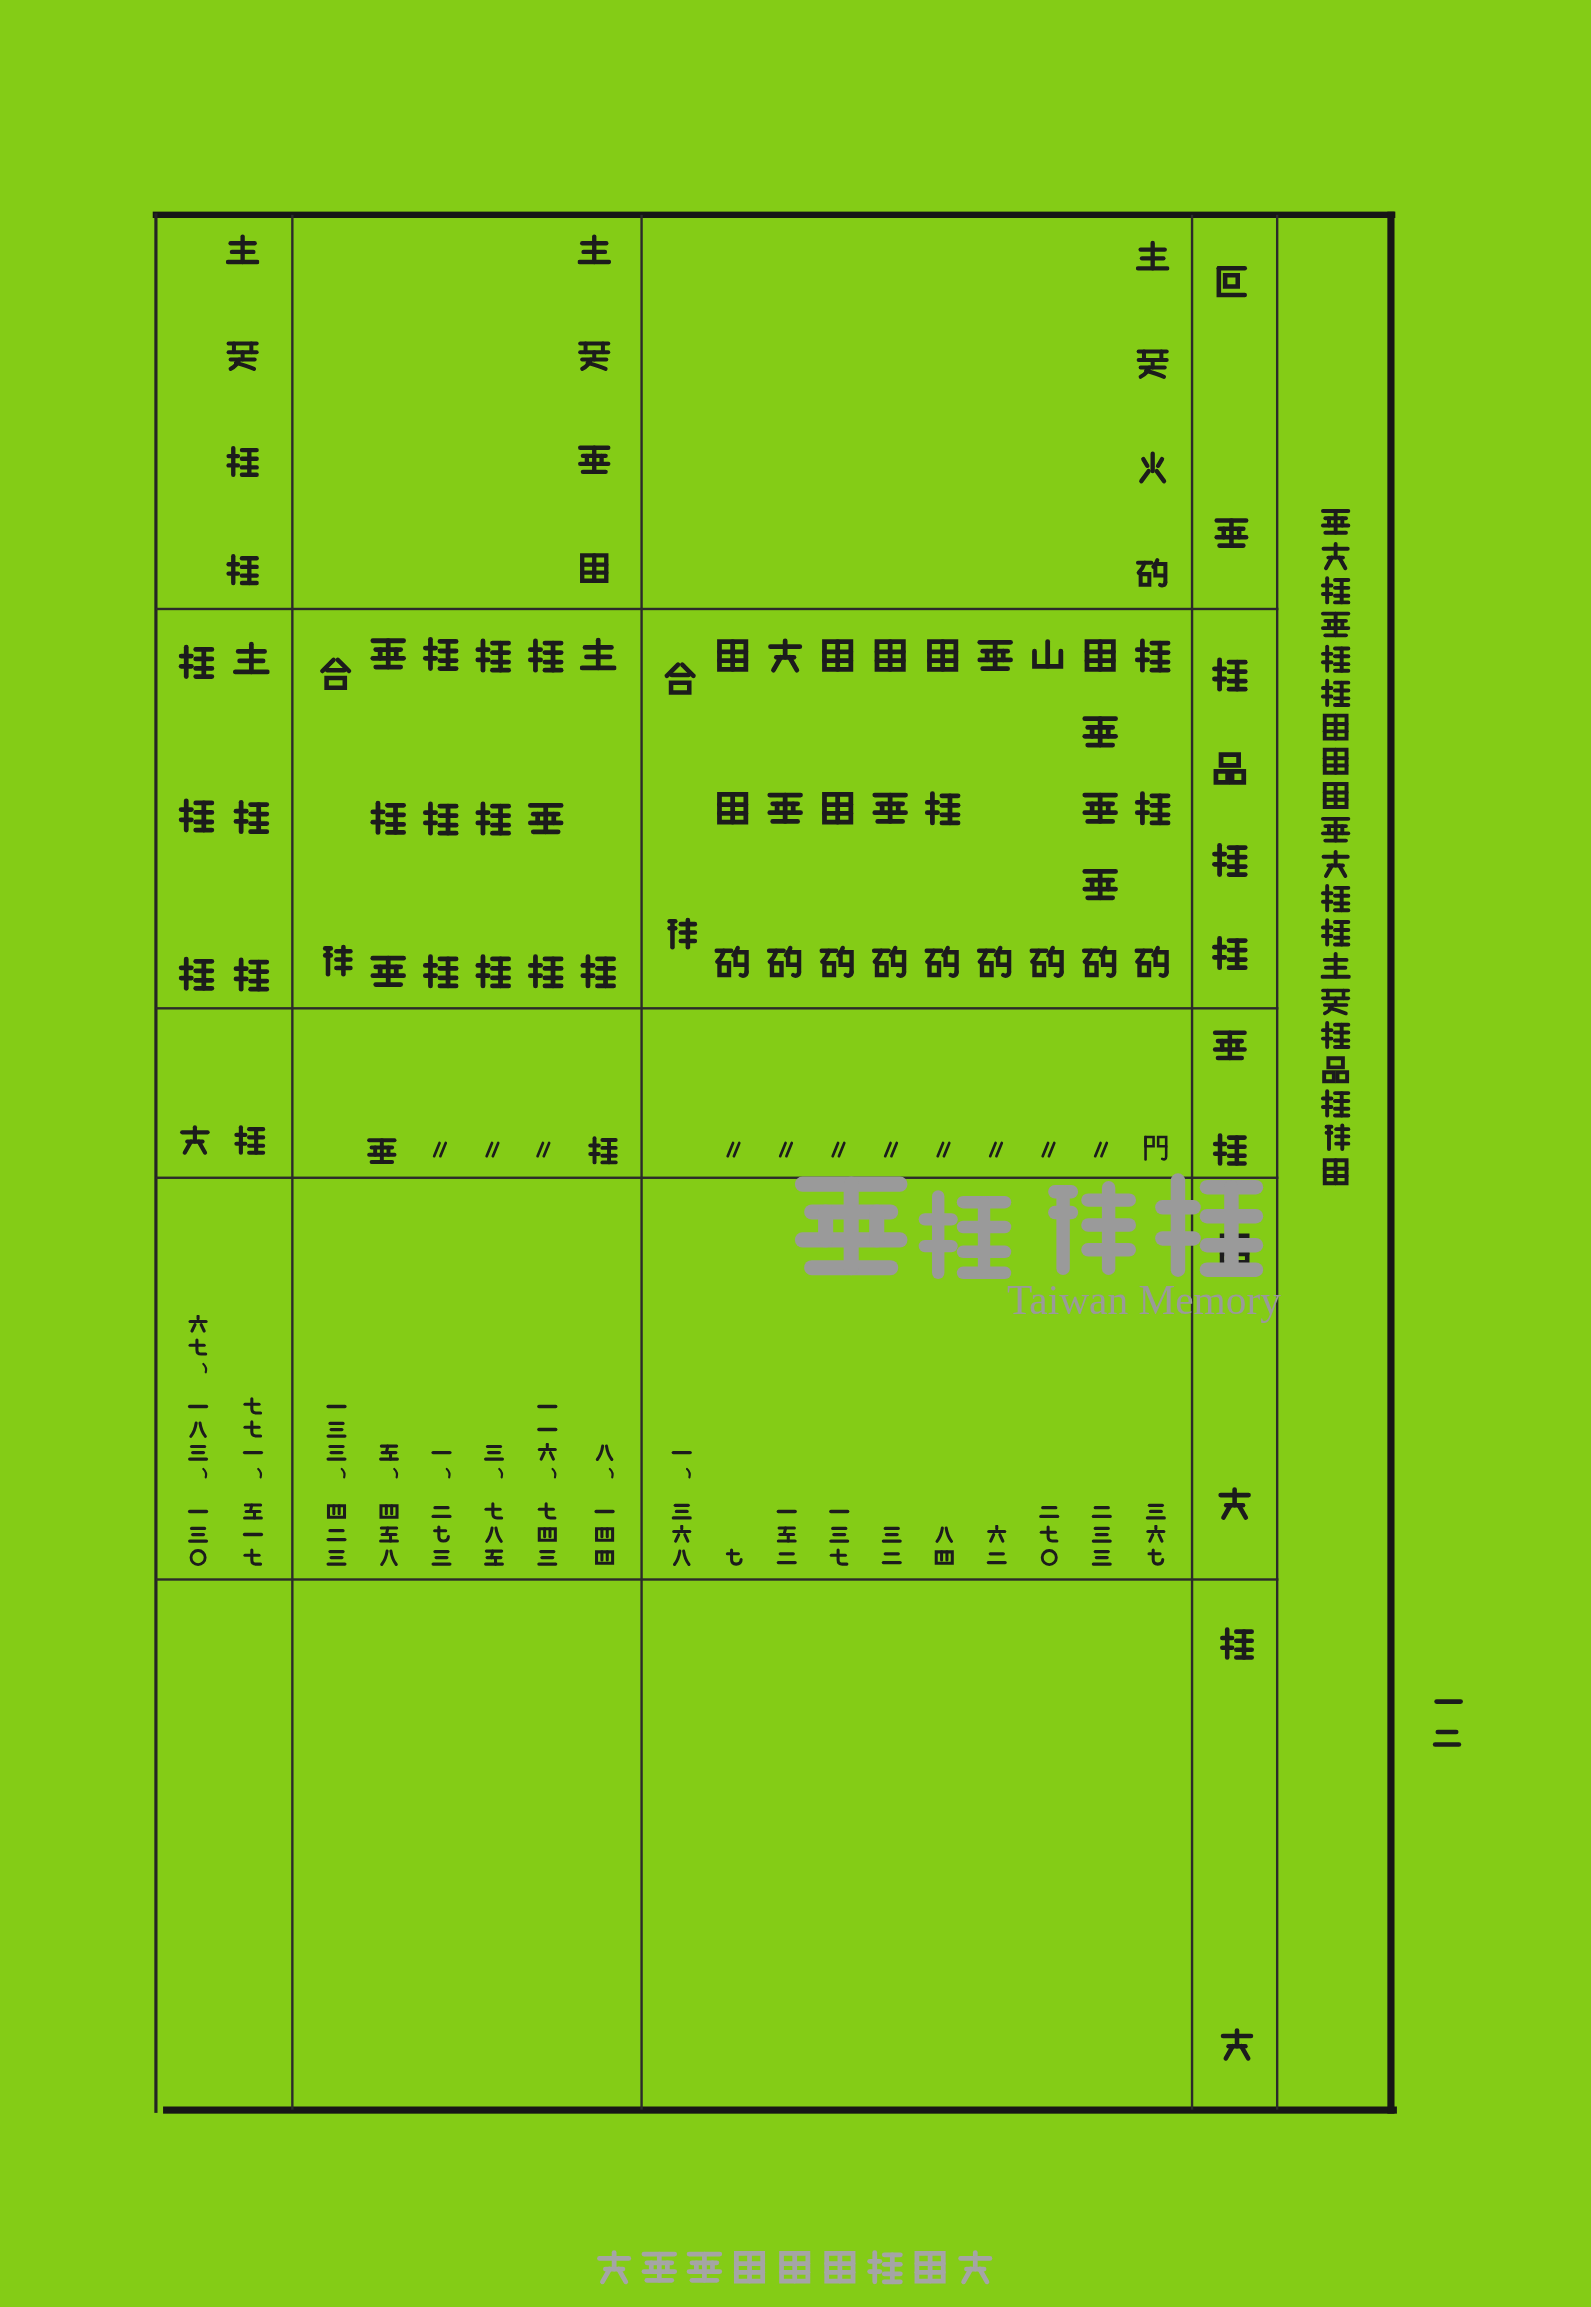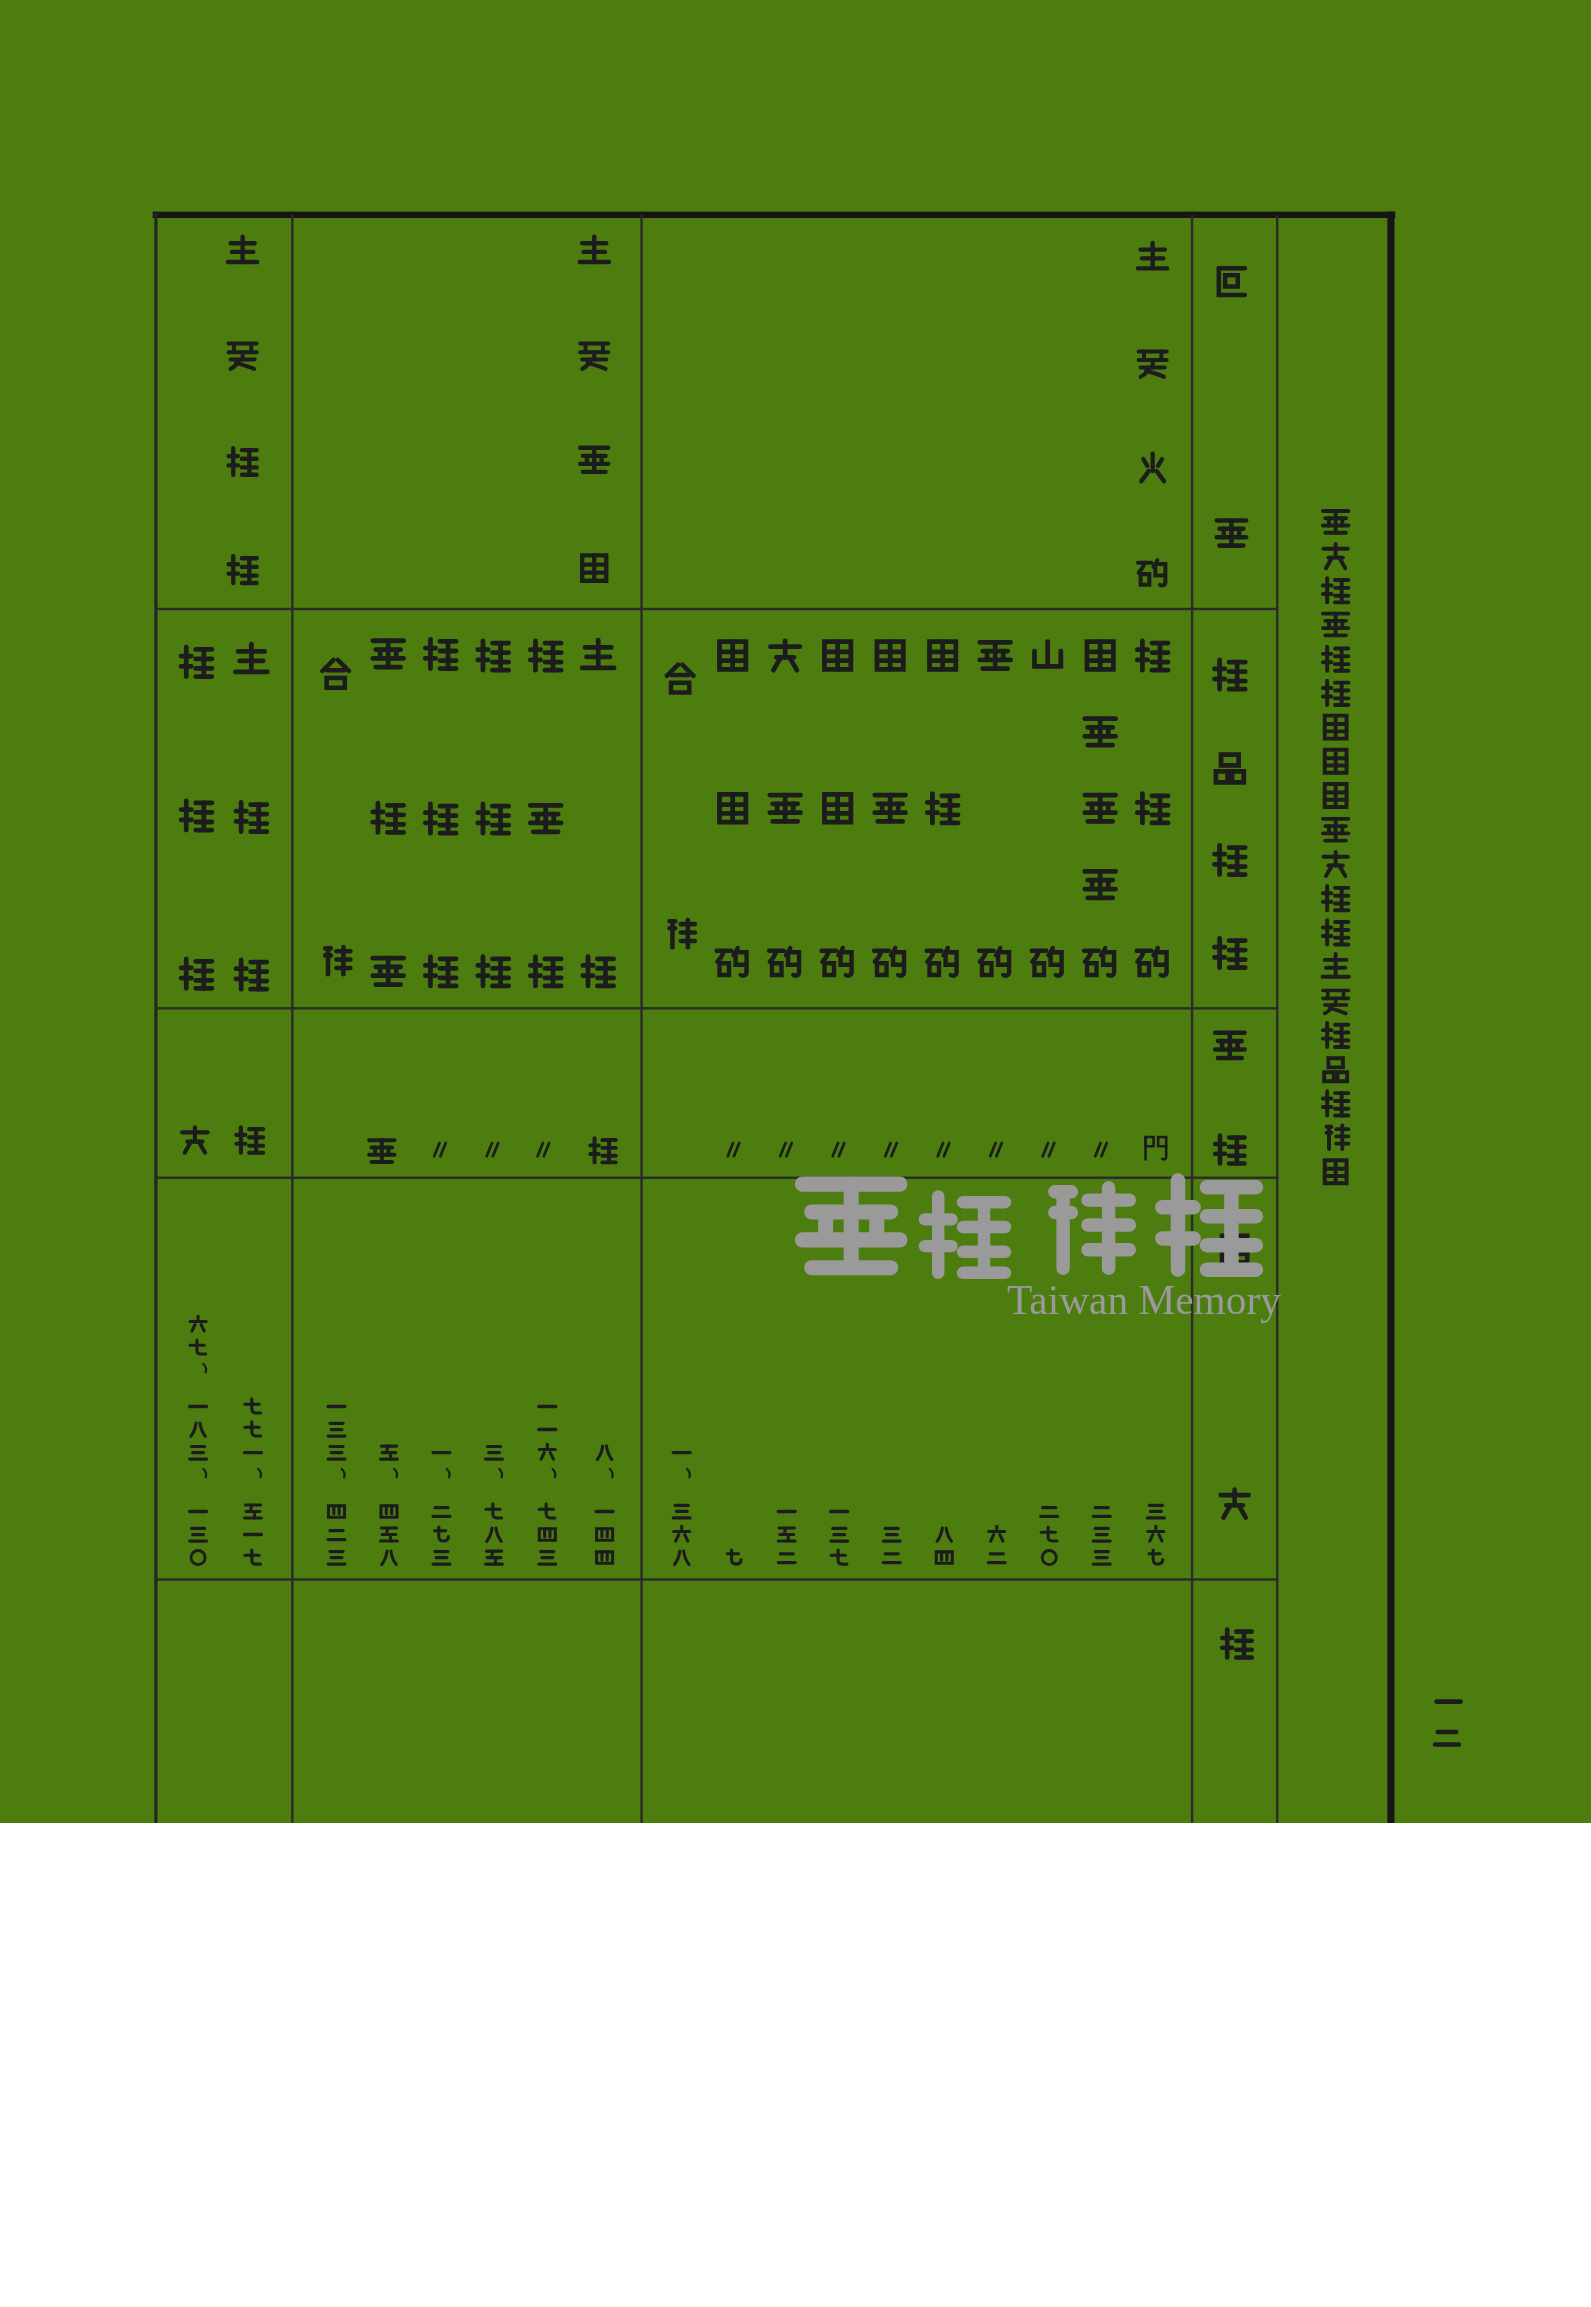--- a/index.html
+++ b/index.html
@@ -1,14 +1,14 @@
 <!DOCTYPE html>
 <html style="font-size:12.7px"><head><meta charset="utf-8"><title>doc</title><style>
 html,body{margin:0;padding:0;background:#ffffff;}
-#page{position:absolute;top:0;left:0;width:1591px;height:1823px;background:#4d7c0f;overflow:hidden;}
+#page{position:absolute;top:0;left:0;width:1591px;height:2307px;background:#84cc16;overflow:hidden;}
 svg{display:block}
 </style></head><body>
 <div id="page">
 <svg width="1591" height="2307" viewBox="0 0 2000 2900" style="color:#1c1c1c">
 <defs>
 <symbol id="kA" viewBox="0 0 100 100">
           <g fill="none" stroke="currentColor" stroke-width="13" stroke-linecap="round">
             <path d="M14,12 H86 V88 H14 Z"></path>
             <path d="M14,40 H86"></path>
             <path d="M14,64 H86"></path>

